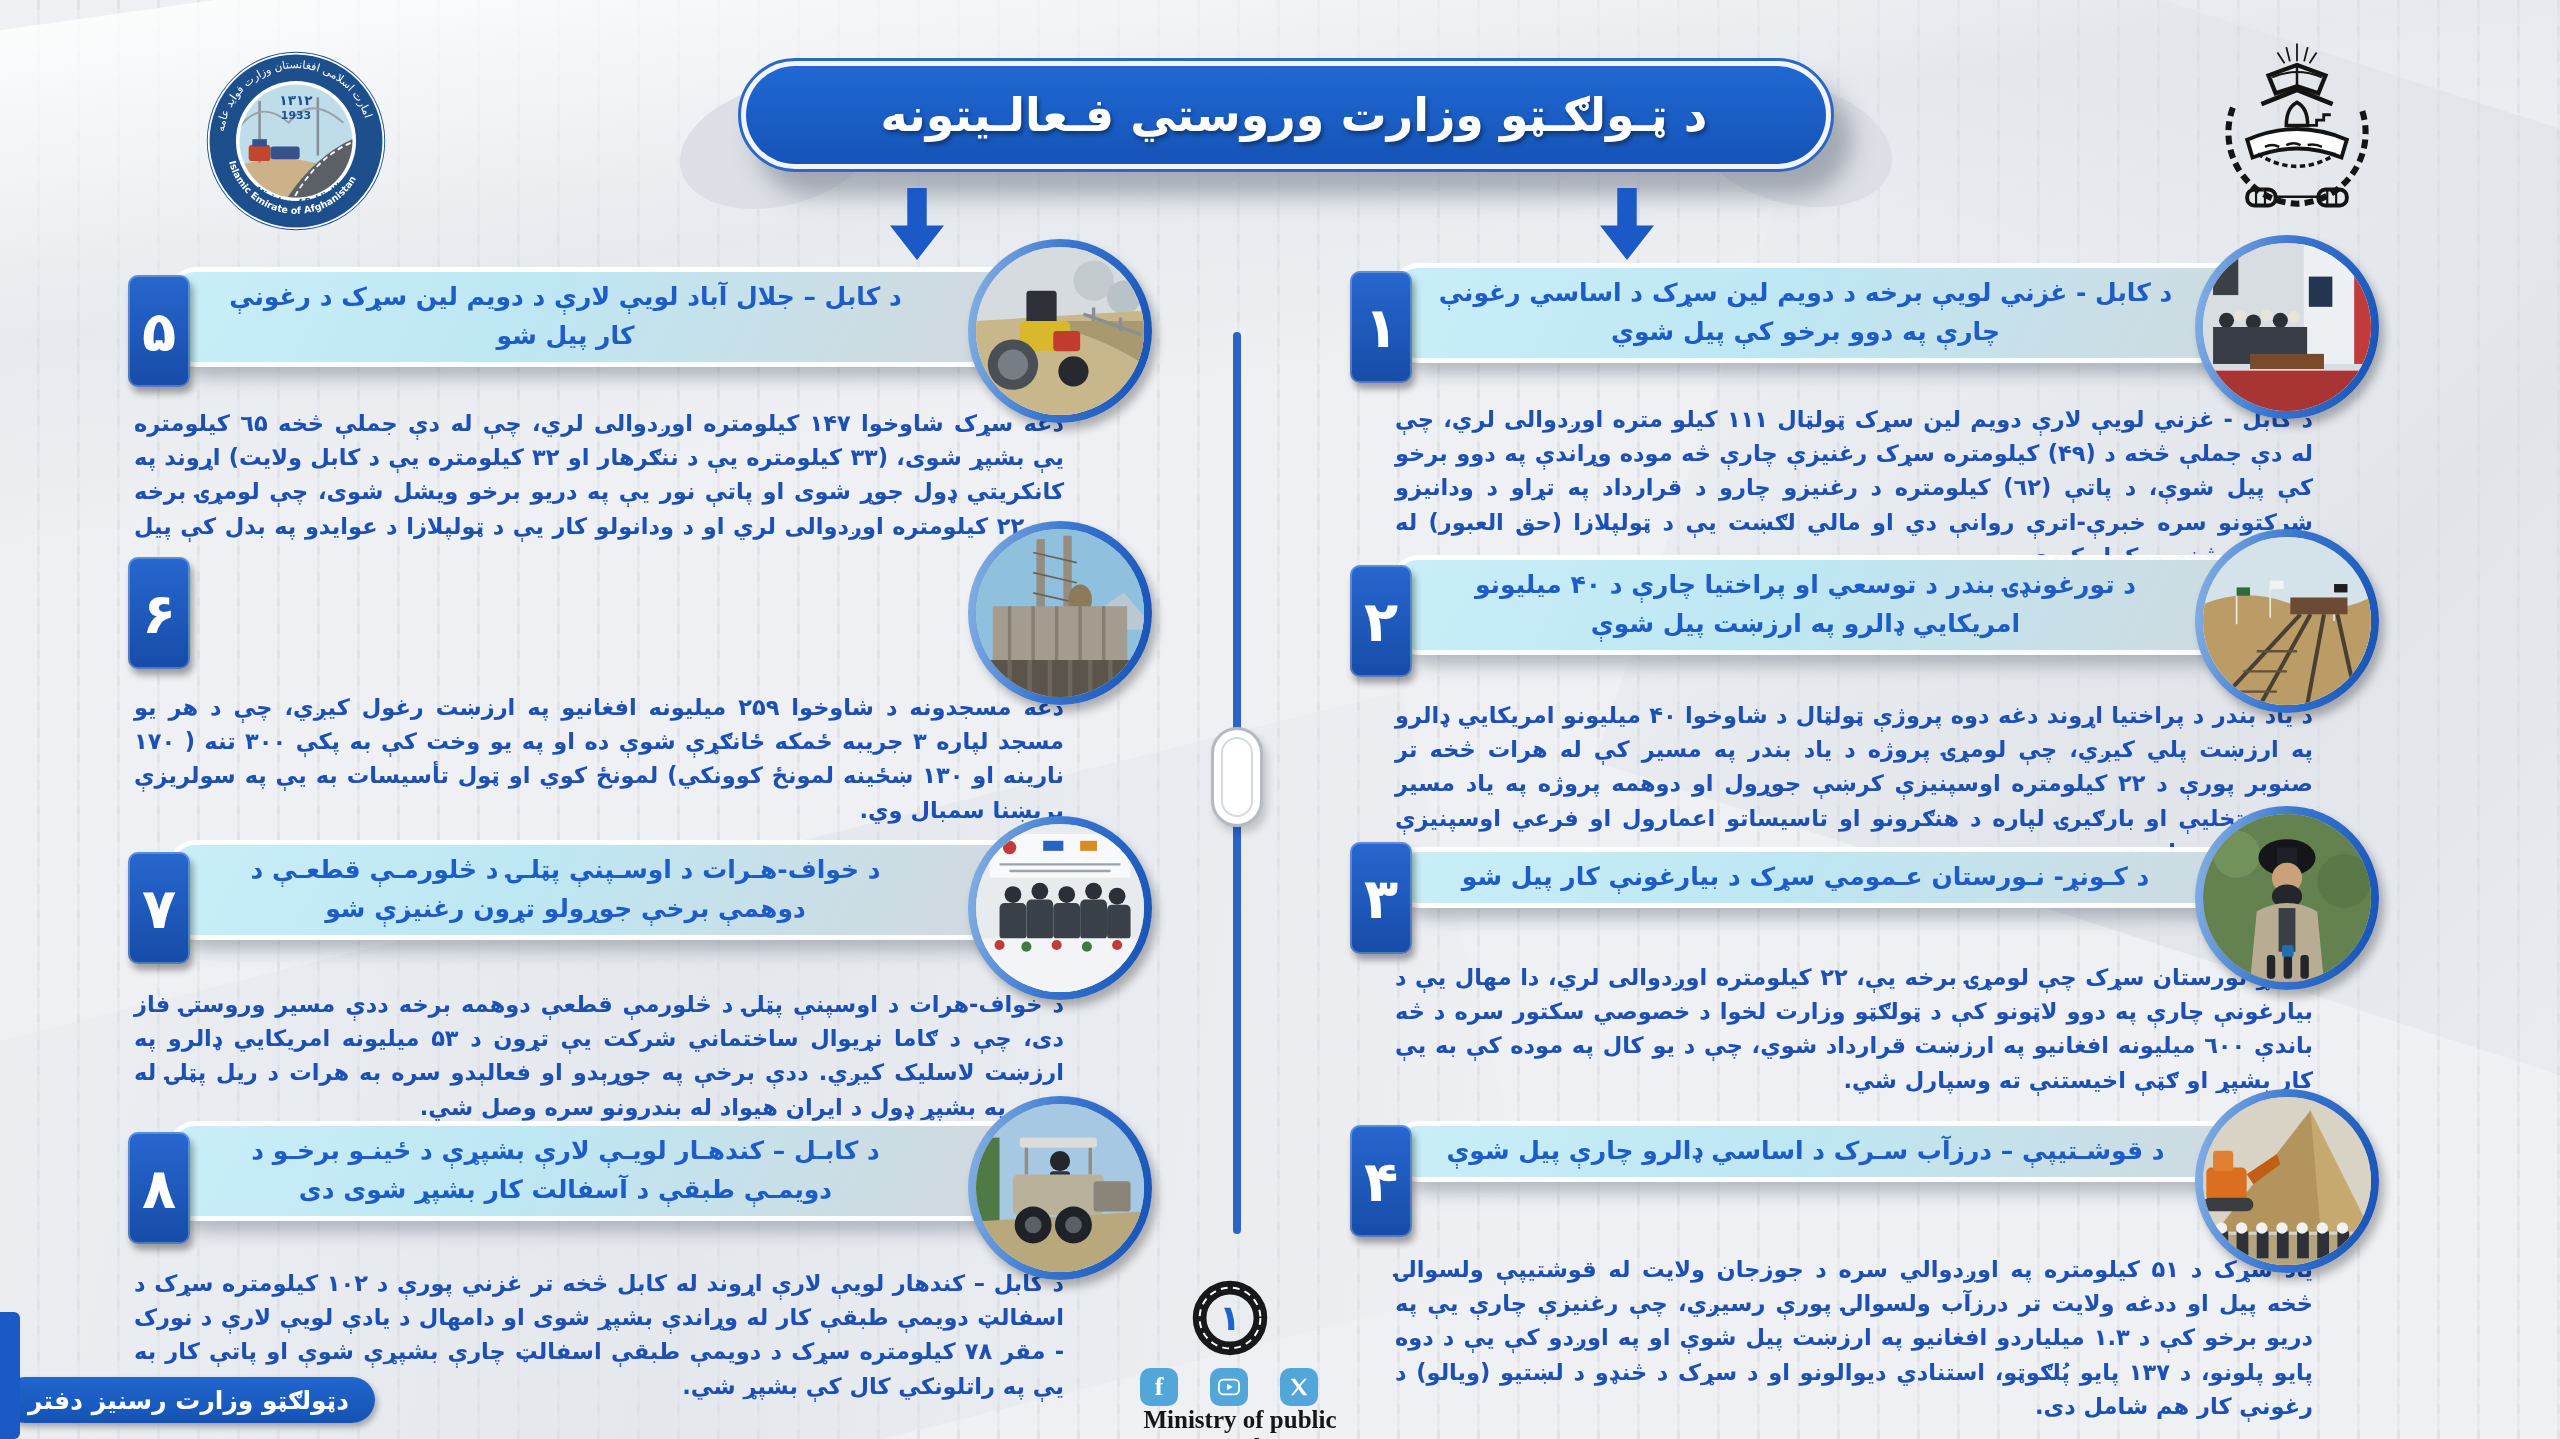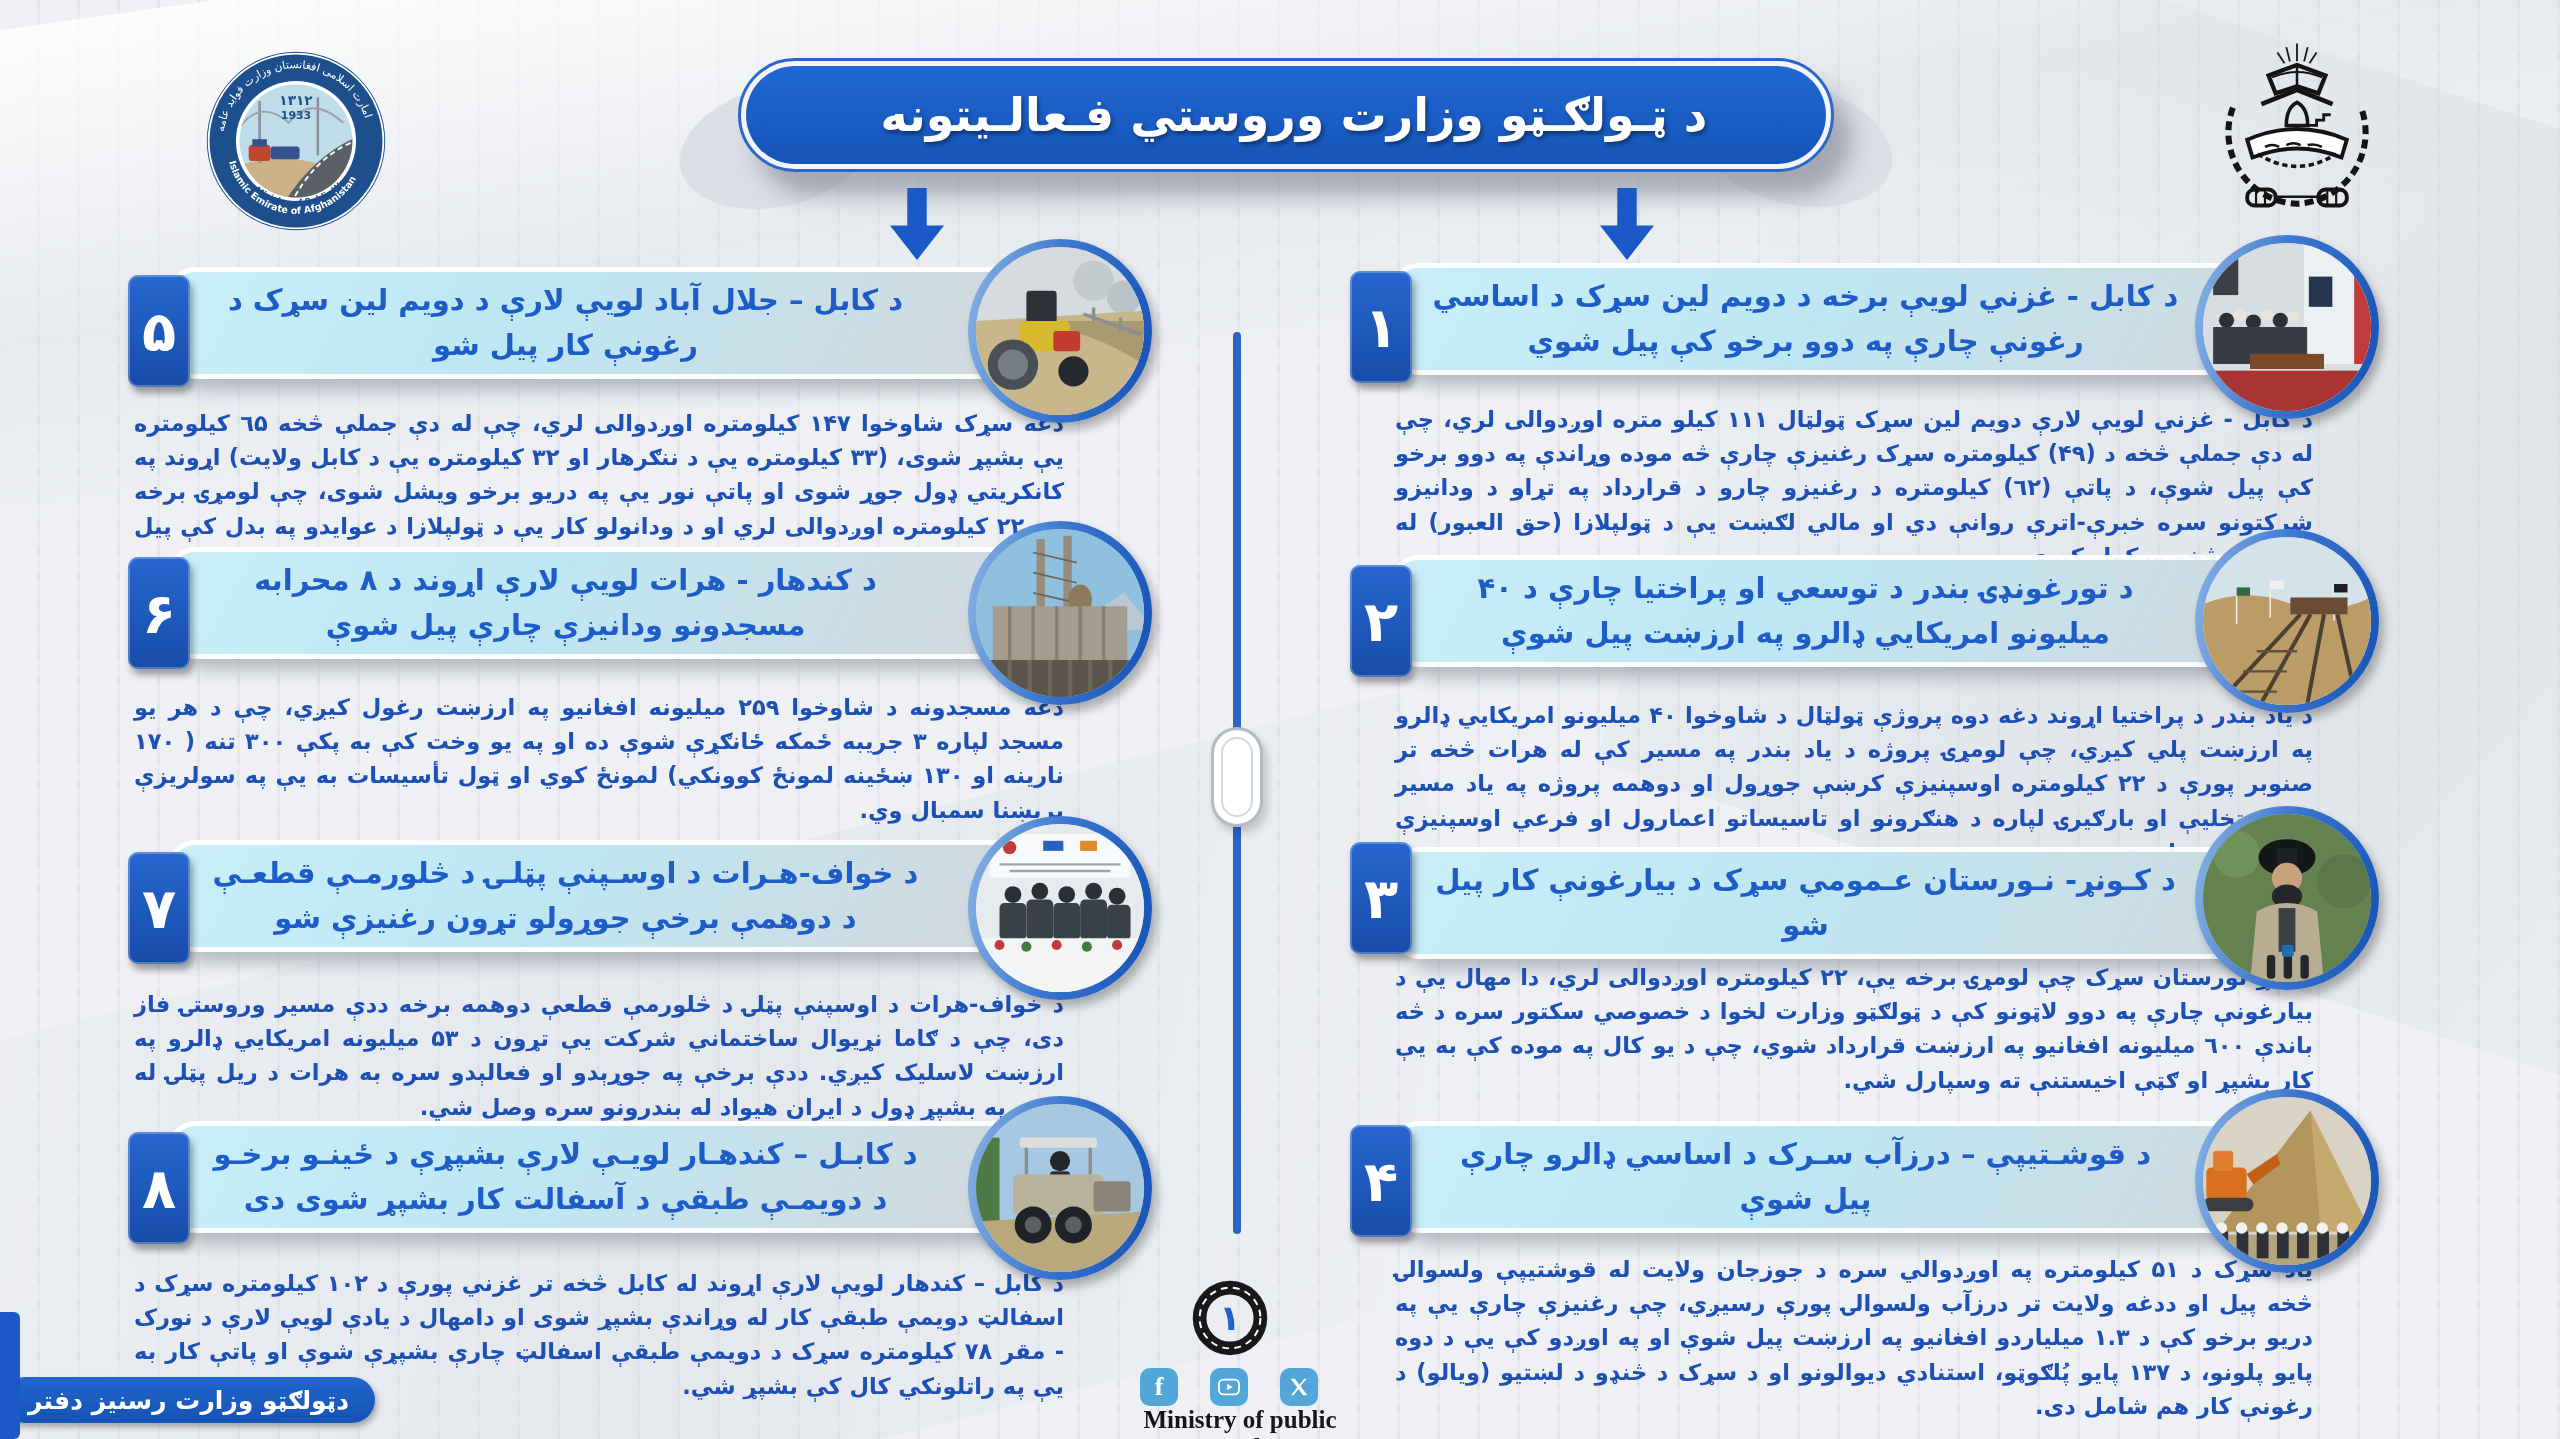--- a/index.html
+++ b/index.html
@@ -70,21 +70,21 @@
 
   
   .item { position:absolute; z-index:2; }
   .item .hdr {
     position:absolute; top:0; border-radius:24px;
     background:linear-gradient(118deg,#c9eef8 0%, #bde7f3 42%, #d3d8dd 100%);
     box-shadow:0 0 0 5px rgba(255,255,255,.95), 12px 16px 16px rgba(110,120,135,.45);
     display:flex; align-items:center; justify-content:center;
   }
   .item .hdr h2 {
-    direction:rtl; text-align:center; color:#1e5cc7; font-size:29px; font-weight:bold;
+    direction:rtl; text-align:center; color:#1e5cc7; font-size:25px; font-weight:bold;
     line-height:1.55; width:100%;
   }
   .badge {
     position:absolute; left:0; top:50%; transform:translateY(-50%);
     width:62px; height:112px; border-radius:10px;
     background:linear-gradient(180deg,#2767cf,#174ca8);
     box-shadow:3px 6px 7px rgba(0,0,0,.35), inset 0 0 0 2px rgba(255,255,255,.25);
     display:flex; align-items:center; justify-content:center;
     color:#fff; font-size:56px; font-weight:bold; z-index:3;
   }
@@ -394,23 +394,20 @@
       <circle cx="22" cy="70" r="15" fill="#4a4f55"></circle>
           <circle cx="22" cy="70" r="9" fill="#777d84"></circle>
       <circle cx="58" cy="74" r="9" fill="#26292e"></circle>
     </svg>
   </div>
     </div>
   <p class="bodytext">دغه سړک شاوخوا ۱۴۷ کيلومتره اوږدوالی لري، چې له دې جملې څخه ٦۵ کيلومتره يې بشپړ شوی، (۳۳ کيلومتره يې د ننګرهار او ۳۲ کيلومتره يې د کابل ولايت) اړوند په کانکريتي ډول جوړ شوی او پاتې نور يې په دريو برخو ويشل شوی، چې لومړۍ برخه يې ۲۲ کيلومتره اوږدوالی لري او د ودانولو کار يې د ټولپلازا د عوايدو په بدل کې پيل شو.</p>
 </section>
 
 <section class="item col-l" style="top:552px; height:122px;">
-  <div class="hdr">
-      <h2>د کندهار - هرات لويې لارې اړوند د ۸ محرابه مسجدونو ودانيزې چارې پيل شوې</h2>
-    </div>
   <div class="badge">
       <span>۶</span>
     </div>
   <div class="photo">
       <div class="ph-in">
     <svg viewBox="0 0 100 100">
           <rect width="100" height="100" fill="#8fc0de"></rect>
       <path d="M70 50 L88 38 L100 52 L100 60 L70 60 Z" fill="#b9c8d2"></path>
       <rect x="36" y="6" width="5" height="42" fill="#958d7f"></rect>
           <rect x="52" y="4" width="5" height="44" fill="#958d7f"></rect>

